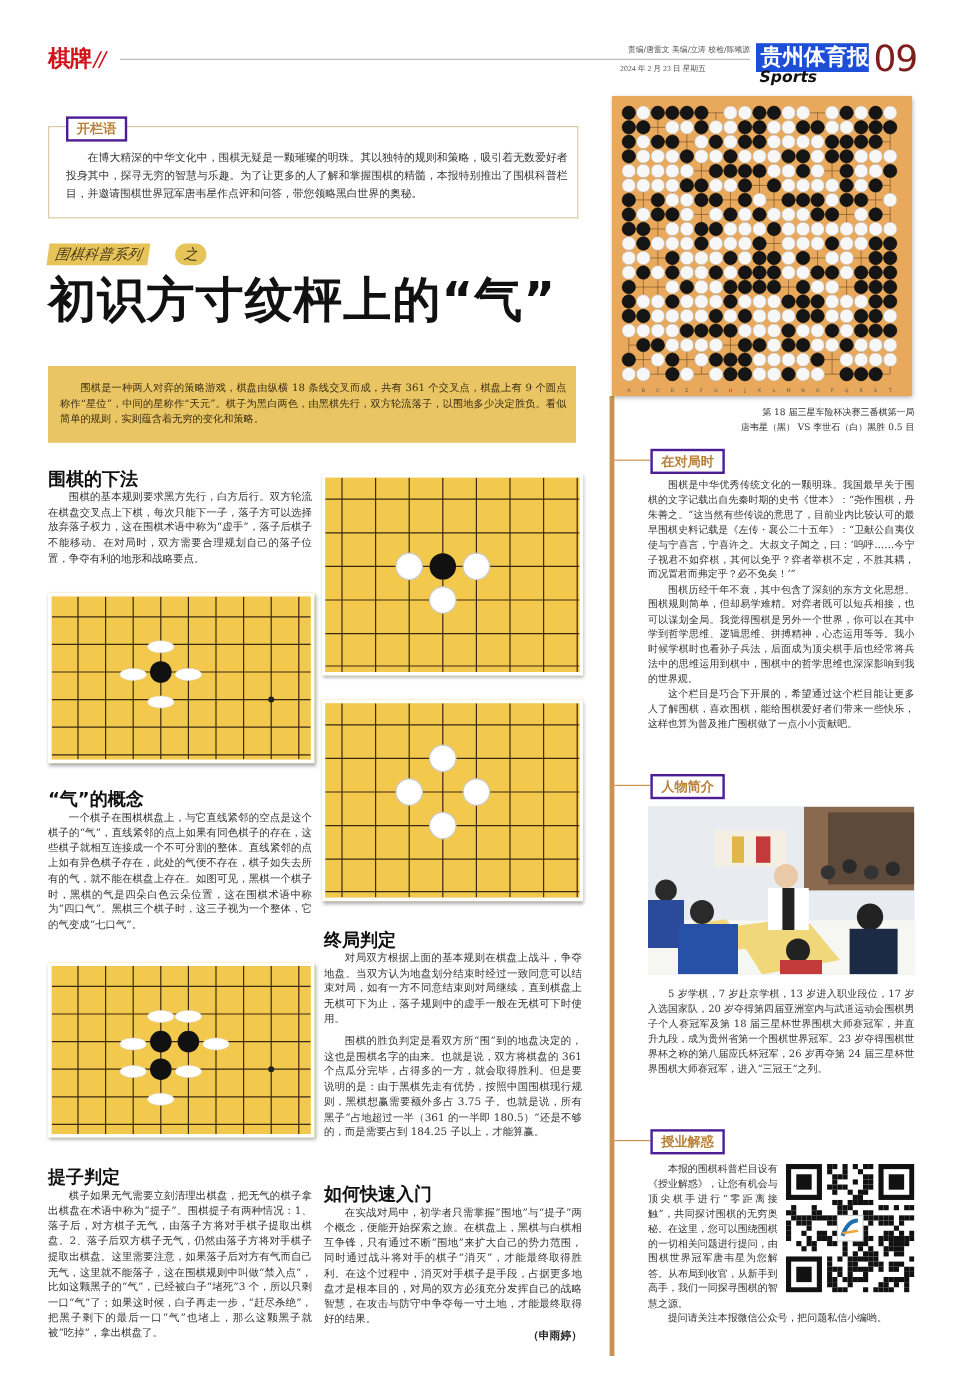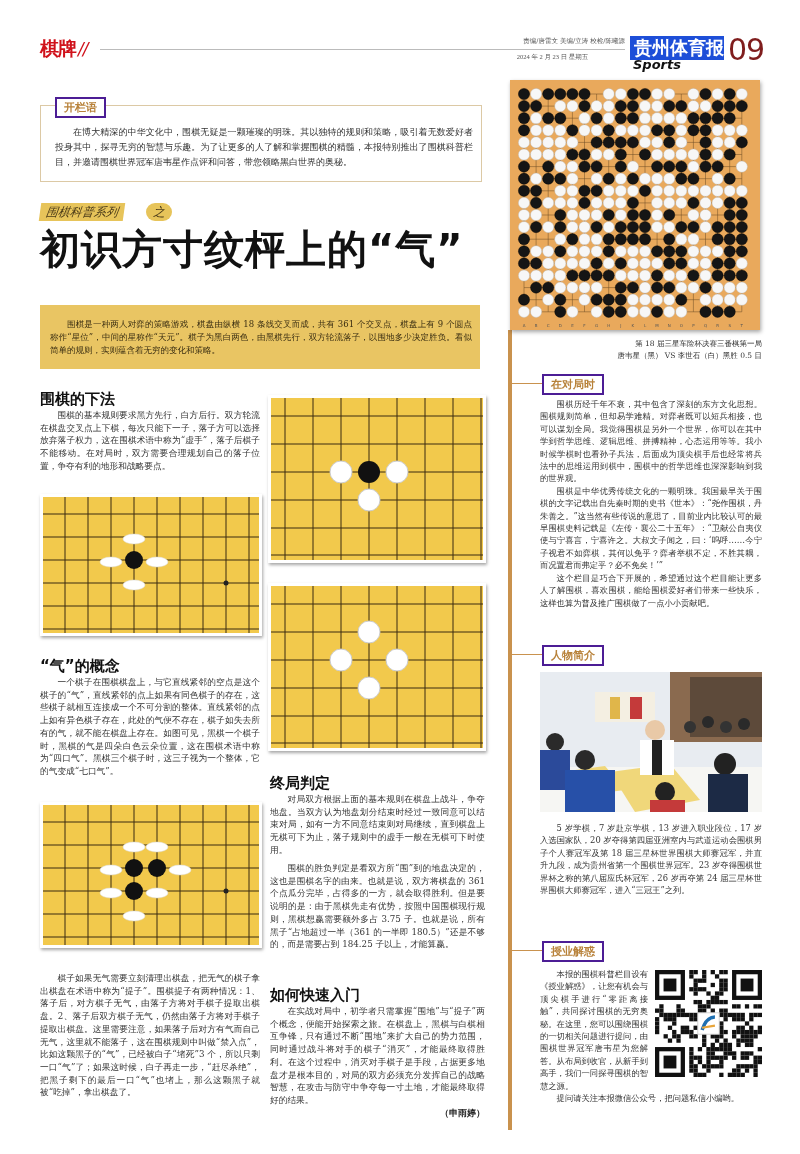--- a/index.html
+++ b/index.html
@@ -137,20 +137,21 @@
         <ellipse cx="114" cy="88" rx="11" ry="5"></ellipse>
       <ellipse cx="91" cy="111" rx="11" ry="5"></ellipse>
     </g>
     <circle cx="91" cy="63" r="9" fill="#111"></circle>
       <circle cx="114" cy="63" r="9" fill="#111"></circle>
       <circle cx="91" cy="86" r="9" fill="#111"></circle>
   </svg>
 </div>
 
 <div class="abs col-left" style="top:972px;">
+  <h2 class="h">提子判定</h2>
   <p class="body-text">棋子如果无气需要立刻清理出棋盘，把无气的棋子拿出棋盘在术语中称为“提子”。围棋提子有两种情况：1、落子后，对方棋子无气，由落子方将对手棋子提取出棋盘。2、落子后双方棋子无气，仍然由落子方将对手棋子提取出棋盘。这里需要注意，如果落子后对方有气而自己无气，这里就不能落子，这在围棋规则中叫做“禁入点”，比如这颗黑子的“气”，已经被白子“堵死”3 个，所以只剩一口“气”了；如果这时候，白子再走一步，“赶尽杀绝”，把黑子剩下的最后一口“气”也堵上，那么这颗黑子就被“吃掉”，拿出棋盘了。</p>
 </div>
 
 <div class="abs board" style="left:268px;top:395px;width:212px;height:162px;">
   <svg width="212" height="162" viewBox="0 0 212 162">
     <g stroke="#3a2a10" stroke-width="1">
       <line x1="14" y1="0" x2="14" y2="162"></line>
         <line x1="42" y1="0" x2="42" y2="162"></line>
         <line x1="70" y1="0" x2="70" y2="162"></line>
         <line x1="98" y1="0" x2="98" y2="162"></line>
@@ -604,22 +605,22 @@
 </div>
 
 <div class="abs game-caption">
   <div>第 18 届三星车险杯决赛三番棋第一局</div>
   <div>唐韦星（黑） VS 李世石（白）黑胜 0.5 目</div>
 </div>
 
 <div class="abs r-line" style="left:512px;top:383px;width:30px;"></div>
 <div class="abs tag-label" style="left:542px;top:374px;">在对局时</div>
 <div class="abs r-text" style="top:398px;">
+  <p>围棋是中华优秀传统文化的一颗明珠。我国最早关于围棋的文字记载出自先秦时期的史书《世本》：“尧作围棋，丹朱善之。”这当然有些传说的意思了，目前业内比较认可的最早围棋史料记载是《左传・襄公二十五年》：“卫献公自夷仪使与宁喜言，宁喜许之。大叔文子闻之，曰：‘呜呼……今宁子视君不如弈棋，其何以免乎？弈者举棋不定，不胜其耦，而况置君而弗定乎？必不免矣！’”</p>
   <p>围棋历经千年不衰，其中包含了深刻的东方文化思想。围棋规则简单，但却易学难精。对弈者既可以短兵相接，也可以谋划全局。我觉得围棋是另外一个世界，你可以在其中学到哲学思维、逻辑思维、拼搏精神，心态运用等等。我小时候学棋时也看孙子兵法，后面成为顶尖棋手后也经常将兵法中的思维运用到棋中，围棋中的哲学思维也深深影响到我的世界观。</p>
-  <p>围棋是中华优秀传统文化的一颗明珠。我国最早关于围棋的文字记载出自先秦时期的史书《世本》：“尧作围棋，丹朱善之。”这当然有些传说的意思了，目前业内比较认可的最早围棋史料记载是《左传・襄公二十五年》：“卫献公自夷仪使与宁喜言，宁喜许之。大叔文子闻之，曰：‘呜呼……今宁子视君不如弈棋，其何以免乎？弈者举棋不定，不胜其耦，而况置君而弗定乎？必不免矣！’”</p>
   <p>这个栏目是巧合下开展的，希望通过这个栏目能让更多人了解围棋，喜欢围棋，能给围棋爱好者们带来一些快乐，这样也算为普及推广围棋做了一点小小贡献吧。</p>
 </div>
 
 <div class="abs r-line" style="left:512px;top:654px;width:30px;"></div>
 <div class="abs tag-label" style="left:542px;top:645px;">人物简介</div>
 <div class="abs photo">
   <svg width="222" height="140" viewBox="0 0 222 140">
     <rect width="222" height="140" fill="#e8ecf1"></rect>
     <rect x="130" y="0" width="92" height="70" fill="#8a6a4f"></rect>
     <rect x="150" y="5" width="72" height="60" fill="#5d4a3a"></rect>

